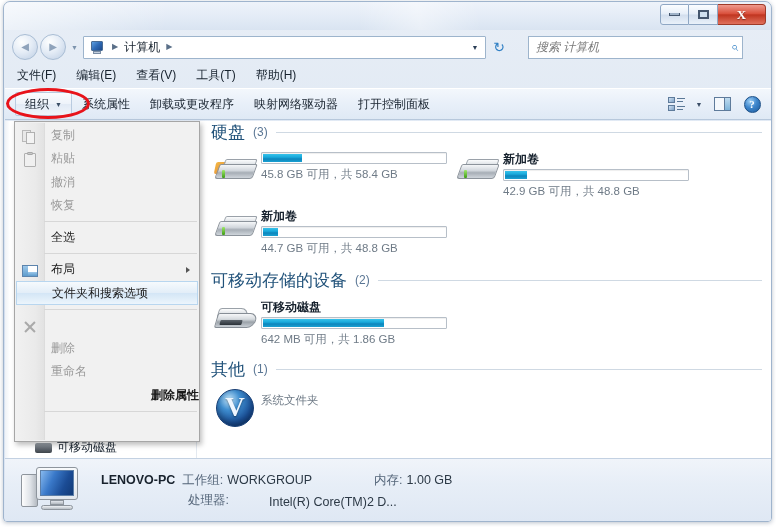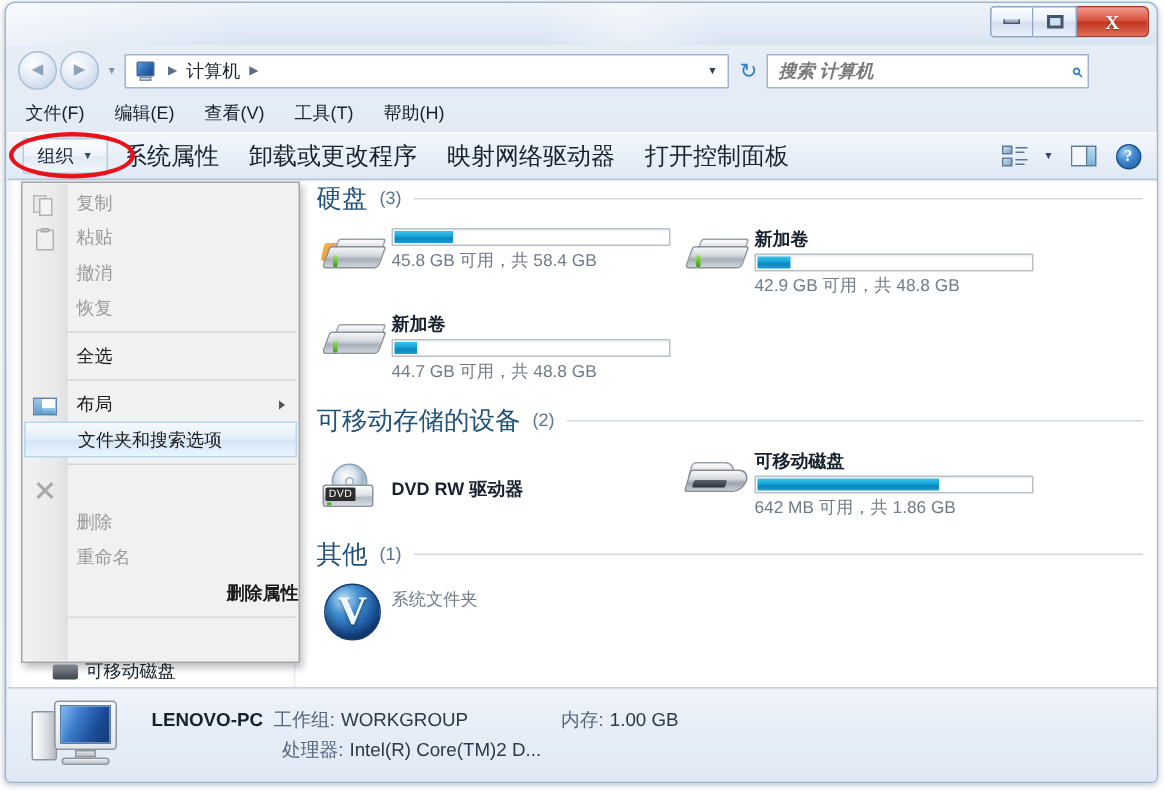--- a/index.html
+++ b/index.html
@@ -106,23 +106,23 @@
     margin-left: auto; width: 16px; height: 21px;
     display:flex; align-items:center; justify-content:center;
     color: #2b3f57; font-size: 7px;
   }
   .refresh-btn {
     margin-left: 2px; width: 22px; height: 23px;
     display:flex; align-items:center; justify-content:center;
     color: #2f7fc4; font-size: 14px;
   }
   .search-box {
-    margin-left: 1px; flex: 0 0 215px; height: 23px;
+    margin-left: 18px; flex: 0 0 215px; height: 23px;
     background: #ffffff; border: 1px solid #9db4cc;
-    display:flex; align-items:center; padding: 0 4px 0 7px; font-weight: bold;
+    display:flex; align-items:center; padding: 0 4px 0 7px;
   }
   .search-ph { font-size: 12px; color: #7a7a7a; font-style: italic; flex: 1; }
   .search-icon { color: #2f7fc4; font-size: 13px; transform: scaleX(-1); }
 
   
   .menubar {
     position: absolute; left: 1px; top: 62px; width: 767px; height: 23px;
     display: flex; align-items: center; padding-left: 12px;
   }
   .menubar .mi {
@@ -138,21 +138,21 @@
     display: flex; align-items: center; padding: 0 6px 0 10px;
   }
   .tb-organize {
     height: 24px; display:flex; align-items:center; gap:6px;
     padding: 0 9px; font-size: 12px; color: #17222e;
     background: linear-gradient(180deg,#fbfcfe 0%,#eef3fa 48%,#e2eaf5 52%,#f0f5fb 100%);
     border: 1px solid #b9cbe0; border-radius: 2px;
   }
   .tb-organize .caret { font-size: 7px; color:#3b4e66; }
   .tb-item {
-    font-size: 16px; color: #17222e; padding: 0 10px; height: 24px;
+    font-size: 12px; color: #17222e; padding: 0 10px; height: 24px;
     display:flex; align-items:center;
   }
   .tb-right { margin-left:auto; display:flex; align-items:center; gap:2px; }
   .tb-icobtn { width: 28px; height: 24px; display:flex; align-items:center; justify-content:center; }
 
   .viewicon { width: 17px; height: 15px; position: relative; }
   .viewicon i {
     position:absolute; display:block; background:#5a7896;
   }
   .viewicon .sq1 { left:0; top:0; width:7px; height:6px; background:linear-gradient(135deg,#cfe0f2,#7fa3c6); border:1px solid #5e7b9b; }
@@ -345,21 +345,21 @@
   .pc-big .stand {
     position:absolute; left:31px; top:35px; width:14px; height:5px;
     background: linear-gradient(180deg,#e3e7ec,#b3b9c0); border:1px solid #8e959d;
   }
   .pc-big .foot {
     position:absolute; left:22px; top:40px; width:32px; height:5px;
     background: linear-gradient(180deg,#eef1f4,#b9bfc6); border:1px solid #8e959d; border-radius:3px;
   }
   .det-text { padding-left: 16px; }
   .det-row1 { display:flex; align-items:baseline; gap: 0; margin-bottom: 3px; }
-  .det-row2 { display:flex; align-items:center; padding-left: 87px; }
+  .det-row2 { display:flex; align-items:flex-end; padding-left: 87px; gap: 36px; }
   .det-strong { font-size: 12.5px; color: #18222d; font-weight: bold; }
   .det-label { font-size: 12.5px; color: #55667a; margin-left: 7px; }
   .det-val { font-size: 12.5px; color: #2c3946; margin-left: 4px; }
   .det-mem { margin-left: 62px; }
 
   
   .annot {
     position: absolute; border: 3px solid #e8131a; border-radius: 50%;
     pointer-events: none;
   }
@@ -599,34 +599,20 @@
           </div>
         </div>
 
         <div class="group-head" style="margin-top:6px">
           <span class="gname">可移动存储的设备</span>
           <span class="gcount">(2)</span>
           <span class="rule"></span>
         </div>
         <div class="tiles">
 
-          <div class="tile" style="align-items:center">
-            <span class="ticon">
-              <span class="dvd">
-                  <span class="disc"></span>
-                  <span class="hole"></span>
-                  <span class="tray"></span>
-                  <span class="lbl">DVD</span>
-                  <span class="led2"></span>
-                </span>
-            </span>
-            <span class="tbody" style="padding-top:10px">
-              <div class="tname">DVD RW 驱动器</div>
-            </span>
-          </div>
 
           <div class="tile wide">
             <span class="ticon" style="padding-top:8px">
               <span class="usb">
                   <span class="b2"></span>
                   <span class="b1"></span>
                   <span class="slot"></span>
                 </span>
             </span>
             <span class="tbody">

